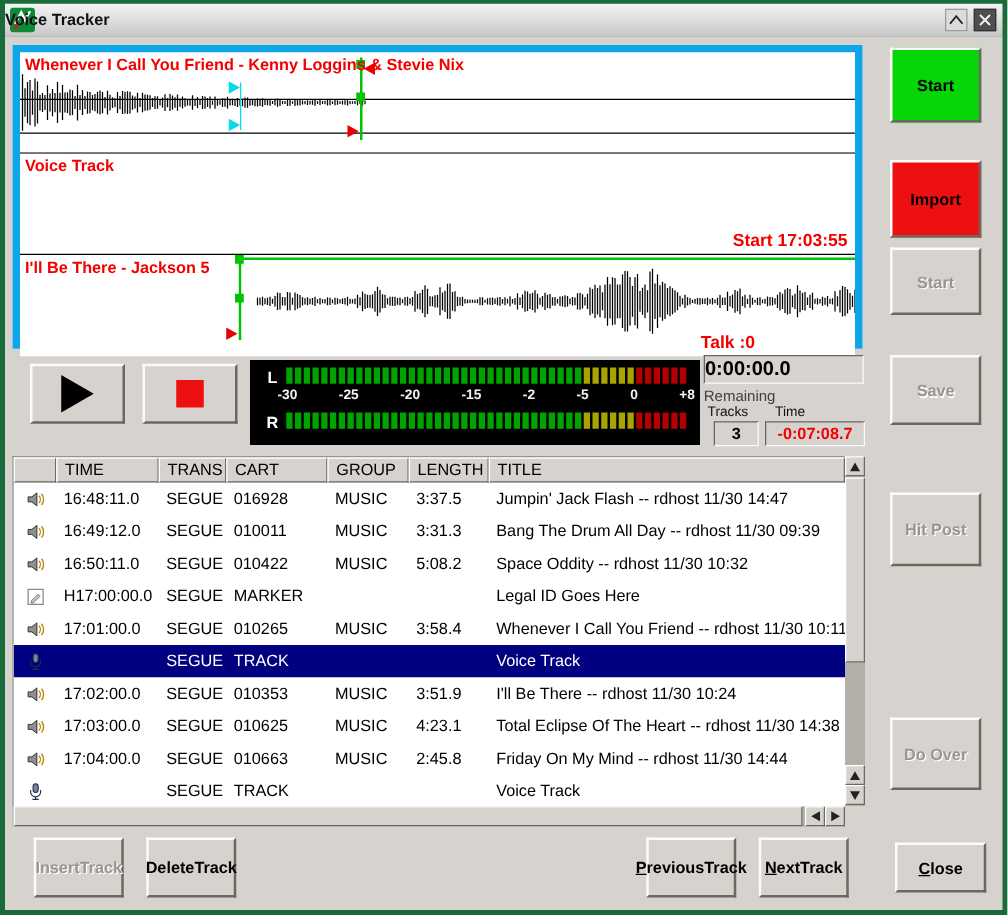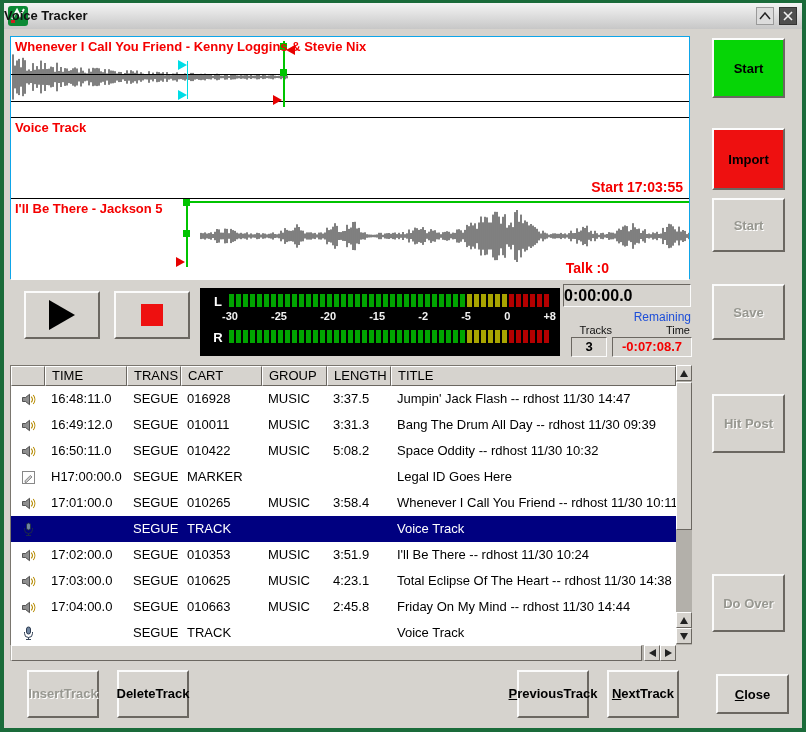--- a/index.html
+++ b/index.html
@@ -14,21 +14,21 @@
     font-size:13px;font-weight:bold;color:#111}
   .tb-btn{position:absolute;top:4px;width:18px;height:18px;display:flex;align-items:center;justify-content:center;
     border:1px solid #9a9a9a;background:#dcdcdc}
   .tb-shade{right:28px}
   .tb-close{right:5px;background:#4f4f4f;border-color:#333}
 
   
   .content{position:absolute;left:4px;top:29px;width:798px;height:699px;background:#d6d3ce}
 
   
-  .wave-stack{position:absolute;left:6px;top:7px;width:680px;height:243px;border:1px solid #0ea5e9;background:#fff}
+  .wave-stack{position:absolute;left:6px;top:7px;width:680px;height:243px;border:6px solid #0ea5e9;background:#fff}
   .wave-panel{position:relative;width:100%;height:81px;border-bottom:1px solid #000;overflow:hidden;background:#fff}
   .wave-panel:last-child{border-bottom:none}
   .wave-svg{position:absolute;left:0;top:0;width:100%;height:100%}
   .wave-title{position:absolute;left:4px;top:2px;font-size:13px;font-weight:bold;color:var(--alert,#f40000);z-index:5}
   .wave-footer{position:absolute;right:6px;bottom:3px;font-size:14px;font-weight:bold;color:var(--alert,#f40000);z-index:5}
   .wave-footer.talk{right:80px;bottom:4px}
   .phline{position:absolute;left:0;right:0;height:1px;background:#000}
   .mk{position:absolute;z-index:4}
   .cyan-vline{width:1px;background:var(--cyan,#00dde6)}
   .green-vline{width:2px;background:var(--mgreen,#00c400)}
@@ -58,22 +58,22 @@
   .led-bar{position:absolute;left:28px;width:326px;height:15px;display:flex;align-items:center;padding-left:1px}
   .seg{width:5px;height:13px;margin-right:2px;flex:none}
   .seg.g{background:#00a400}.seg.y{background:#a8a400}.seg.r{background:#b40000}
   .meter-scale{position:absolute;left:22px;top:22px;width:334px;height:16px;display:flex;justify-content:space-between;
     color:#f2f2f2;font-size:11px;font-weight:bold}
 
   
   .sunken{border-top:1px solid #6b6761;border-left:1px solid #6b6761;border-bottom:1px solid #fbfbfb;border-right:1px solid #fbfbfb;background:#d6d3ce}
   .time-display{position:absolute;left:559px;top:255px;width:128px;height:23px;line-height:21px;text-align:left;
     font-size:16px;font-weight:bold;color:#000}
-  .rem-label{position:absolute;left:559px;top:281px;width:128px;text-align:right;font-size:12px;color:#1d4ed8}
-  .rem-sub{position:absolute;top:295px;font-size:11px;color:#111;text-align:right}
+  .rem-label{position:absolute;left:559px;top:281px;width:128px;text-align:left;font-size:12px;color:#404040}
+  .rem-sub{position:absolute;top:295px;font-size:11px;color:#111;text-align:left}
   .rem-sub.tracks{left:562px;width:46px}
   .rem-sub.time{left:616px;width:70px}
   .rem-box{position:absolute;top:308px;height:20px;line-height:18px;text-align:center;font-size:13px;font-weight:bold}
   .rem-box.tracks{left:567px;width:36px;color:#000}
   .rem-box.time{left:608px;width:80px;color:var(--alert,#f40000)}
 
   
   .log{position:absolute;left:6px;top:336px;width:666px;height:280px;background:#fff;
     border-top:1px solid #7a766f;border-left:1px solid #7a766f}
   .log-header{display:flex;height:20px}

